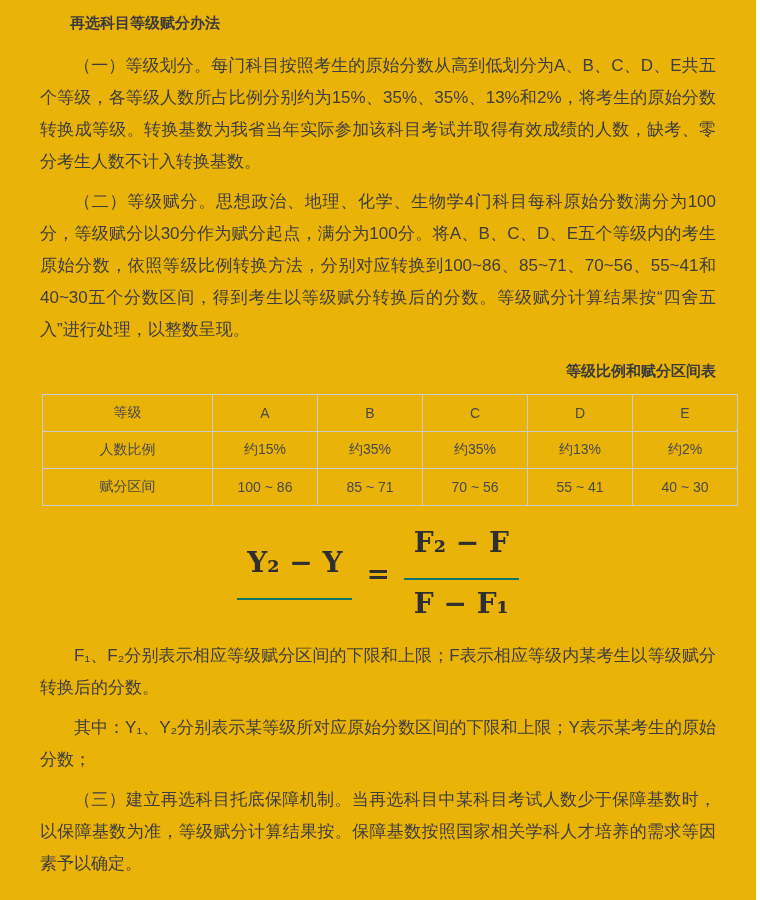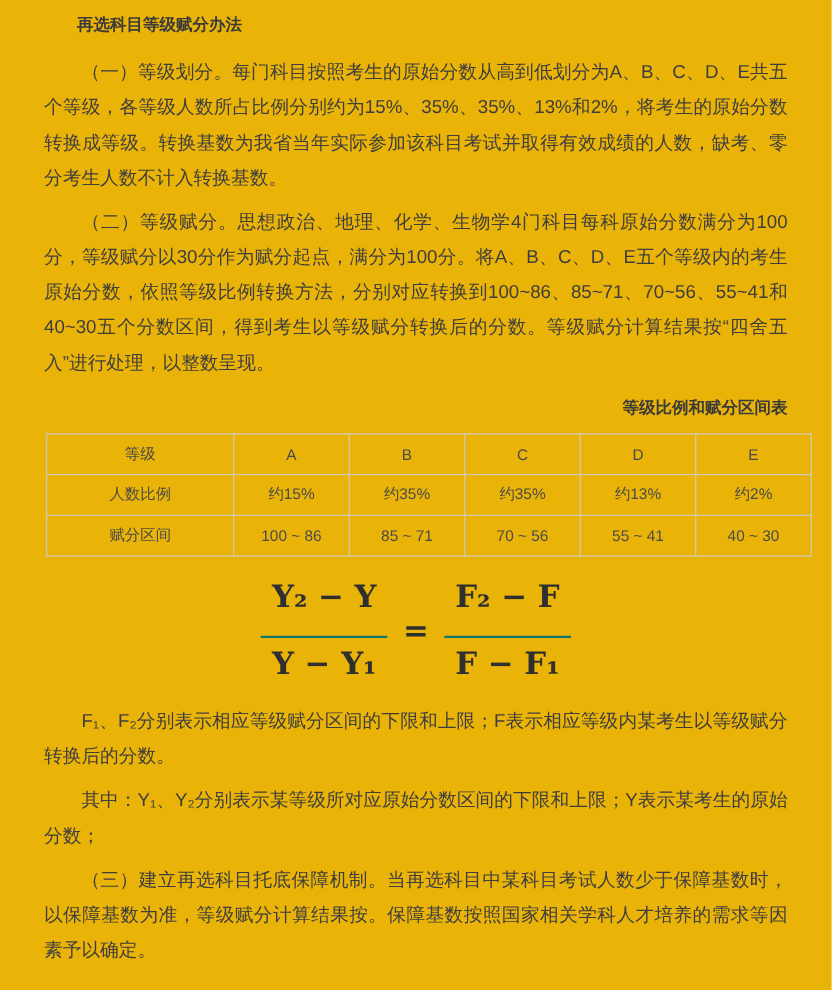--- a/index.html
+++ b/index.html
@@ -132,21 +132,20 @@
         <td>55 ~ 41</td>
         <td>40 ~ 30</td>
       </tr>
     </tbody>
   </table>
 
 
   <div class="formula">
     <span class="frac">
       <span class="num">Y₂ − Y</span>
-      <span class="den">Y − Y₁</span>
     </span>
     <span class="eq">=</span>
     <span class="frac">
       <span class="num">F₂ − F</span>
       <span class="den">F − F₁</span>
     </span>
   </div>
 
   <p class="para">F₁、F₂分别表示相应等级赋分区间的下限和上限；F表示相应等级内某考生以等级赋分转换后的分数。</p>
   <p class="para">其中：Y₁、Y₂分别表示某等级所对应原始分数区间的下限和上限；Y表示某考生的原始分数；</p>

